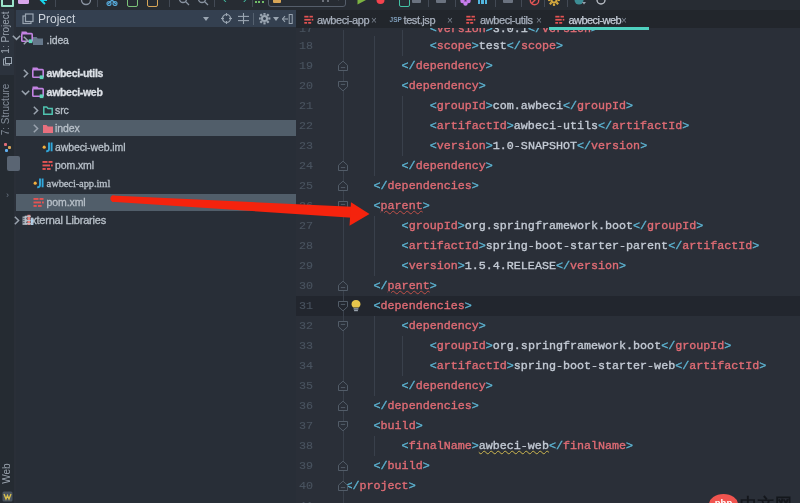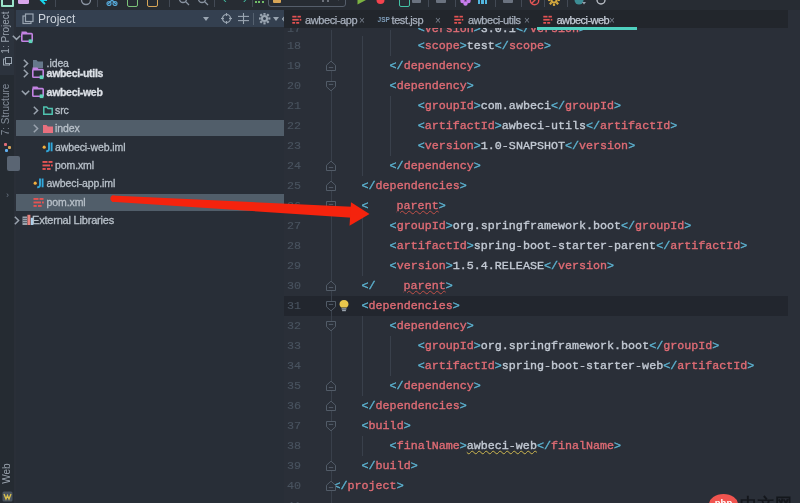--- a/index.html
+++ b/index.html
@@ -1,20 +1,20 @@
 <!DOCTYPE html>
 <html><head><meta charset="utf-8"><style>
 html,body{margin:0;padding:0;background:#2a2f38;}
 #root{position:relative;width:800px;height:503px;overflow:hidden;font-family:"Liberation Sans",sans-serif;-webkit-font-smoothing:antialiased;transform:translateZ(0);}
 .abs{position:absolute;}
 .mono{font-family:"Liberation Mono",monospace;font-size:11.7px;line-height:20px;white-space:pre;-webkit-text-stroke:0.35px currentColor;}
 .b{color:#5db4d2}.t{color:#e06c75}.w{color:#c3cad4}
 .cl{position:absolute;left:345.5px;height:20px;}
 .ln{position:absolute;left:296px;width:17px;text-align:right;color:#49535f;height:20px;-webkit-text-stroke:0.15px currentColor;}
-.ur{text-decoration-line:underline;text-decoration-style:wavy;text-decoration-color:#c05048;text-decoration-thickness:1px;text-underline-offset:1px;margin-left:28px;}
+.ur{text-decoration-line:underline;text-decoration-style:wavy;text-decoration-color:#c05048;text-decoration-thickness:1px;text-underline-offset:1px;}
 .uy{text-decoration-line:underline;text-decoration-style:wavy;text-decoration-color:#cdb64f;text-decoration-thickness:1px;text-underline-offset:1px;}
 .guide{position:absolute;width:1px;background:#39404b;}
 .trow{position:absolute;left:0;width:280px;height:18px;color:#b8c0c9;font-size:10.5px;letter-spacing:-0.1px;-webkit-text-stroke:0.3px currentColor;}
 .trow span.nm{position:absolute;top:50%;transform:translateY(-50%);white-space:nowrap;}
 .bold{font-weight:bold;color:#dce0e6;letter-spacing:-0.3px;}
 .tabtxt{position:absolute;font-size:11px;letter-spacing:-0.4px;color:#a8b0bd;top:9.5px;transform:translateY(-50%);white-space:nowrap;-webkit-text-stroke:0.25px currentColor;}
 .tx{position:absolute;color:#7a828f;font-size:10px;top:9.5px;transform:translateY(-50%);}
 .ticon{position:absolute;top:4.5px;}
 </style></head>
 <body>
@@ -189,21 +189,21 @@
         <div class="trow" style="top:18px;">
           <svg class="abs" style="left:-4px;top:50%;margin-top:-2.5px;" width="9" height="6">
             <path d="M0.8,0.8 L4.5,4.4 L8.2,0.8" fill="none" stroke="#9aa3ae" stroke-width="1.5"></path>
           </svg>
           <svg class="abs" style="left:5px;top:50%;margin-top:-6px;" width="12" height="13">
             <rect x="0.8" y="2.6" width="10.4" height="7.6" rx="0.8" fill="none" stroke="#c383e3" stroke-width="1.6"></rect>
             <path d="M1.2,2.6 L1.2,1.2 L5,1.2 L6.2,2.6" fill="none" stroke="#c383e3" stroke-width="1.4"></path>
             <rect x="7.7" y="8.4" width="3.7" height="3.7" fill="#5fd3b8"></rect>
           </svg>
         </div>
-        <div class="trow" style="top:44px;">
+        <div class="trow" style="top:21px;">
           <svg class="abs" style="left:7px;top:50%;margin-top:-4.5px;" width="6" height="10">
             <path d="M0.8,0.8 L4.6,4.5 L0.8,8.2" fill="none" stroke="#9aa3ae" stroke-width="1.5"></path>
           </svg>
           <svg class="abs" style="left:16px;top:50%;margin-top:-6px;" width="12" height="13">
             <path d="M1,3 L4.5,3 L5.8,4.4 L11,4.4 L11,11 L1,11 Z" fill="#66788b"></path>
           </svg>
           <span class="nm" style="left:30.6px;">.idea</span>
         </div>
         <div class="trow" style="top:54px;">
           <svg class="abs" style="left:7px;top:50%;margin-top:-4.5px;" width="6" height="10">
@@ -257,21 +257,21 @@
           <svg class="abs" style="left:26px;top:50%;margin-top:-6px;" width="12" height="13">
             <rect x="0.5" y="2" width="5" height="1.9" fill="#e45353"></rect>
             <rect x="6.5" y="2" width="4" height="1.9" fill="#e45353"></rect>
             <rect x="0.5" y="5.5" width="7.5" height="1.9" fill="#e45353"></rect>
             <rect x="9" y="5.5" width="1.8" height="1.9" fill="#e45353"></rect>
             <rect x="0.5" y="9" width="3.2" height="1.9" fill="#e45353"></rect>
             <rect x="5" y="9" width="3.6" height="1.9" fill="#e45353"></rect>
           </svg>
           <span class="nm" style="left:39px;">pom.xml</span>
         </div>
-        <div class="trow" style="top:164px;">
+        <div class="trow" style="top:164px;font-family:Liberation Serif, serif;">
           <svg class="abs" style="left:17px;top:50%;margin-top:-6px;" width="12" height="13">
             <circle cx="2.2" cy="6.2" r="1.6" fill="#f4af3d"></circle>
             <path d="M7,1.5 L7,8 Q7,10 5,10.2 L4.2,10.2" stroke="#31a8dc" stroke-width="1.9" fill="none"></path>
             <line x1="9.6" y1="1.5" x2="9.6" y2="10.3" stroke="#31a8dc" stroke-width="1.9"></line>
           </svg>
           <span class="nm" style="left:30.6px;">awbeci-app.iml</span>
         </div>
         <div class="trow" style="top:183px;">
           <svg class="abs" style="left:17px;top:50%;margin-top:-6px;" width="12" height="13">
             <rect x="0.5" y="2" width="5" height="1.9" fill="#e45353"></rect>
@@ -288,26 +288,26 @@
             <path d="M0.8,0.8 L4.6,4.5 L0.8,8.2" fill="none" stroke="#9aa3ae" stroke-width="1.5"></path>
           </svg>
           <svg class="abs" style="left:6px;top:50%;margin-top:-6px;" width="12" height="13">
             <rect x="0.5" y="2.5" width="4.6" height="8.5" fill="#99a2ac"></rect>
             <line x1="0.5" y1="4.5" x2="5.1" y2="4.5" stroke="#4a545f" stroke-width="0.8"></line>
             <line x1="0.5" y1="6.5" x2="5.1" y2="6.5" stroke="#4a545f" stroke-width="0.8"></line>
             <line x1="0.5" y1="8.5" x2="5.1" y2="8.5" stroke="#4a545f" stroke-width="0.8"></line>
             <rect x="5.4" y="0.8" width="3" height="10.2" fill="#e8837e"></rect>
             <rect x="8.8" y="3.8" width="2.6" height="7.2" fill="#a9d2f0"></rect>
           </svg>
-          <span class="nm" style="left:16px;font-size:11px;letter-spacing:-0.2px;">External Libraries</span>
+          <span class="nm" style="left:8px;font-size:11px;letter-spacing:-0.2px;">External Libraries</span>
         </div>
       </div>
 </div>
 
-<div class="abs" id="editor" style="left:284px;top:10px;width:504px;height:493px;background:#2a2f38;">
+<div class="abs" id="editor" style="left:296px;top:10px;width:504px;height:493px;background:#2a2f38;">
   <div class="abs" id="edin" style="left:-296px;top:-10px;width:800px;height:503px;">
 
     <div class="abs" style="left:296px;top:296px;width:504px;height:20px;background:#22262e;"></div>
 
     <div class="abs" style="left:343px;top:30px;width:1px;height:473px;background:#39404b;"></div>
 
     <div class="guide" style="left:374px;top:36px;height:140px;"></div>
     <div class="guide" style="left:374px;top:216px;height:60px;"></div>
     <div class="guide" style="left:374px;top:316px;height:80px;"></div>
     <div class="guide" style="left:374px;top:436px;height:20px;"></div>

